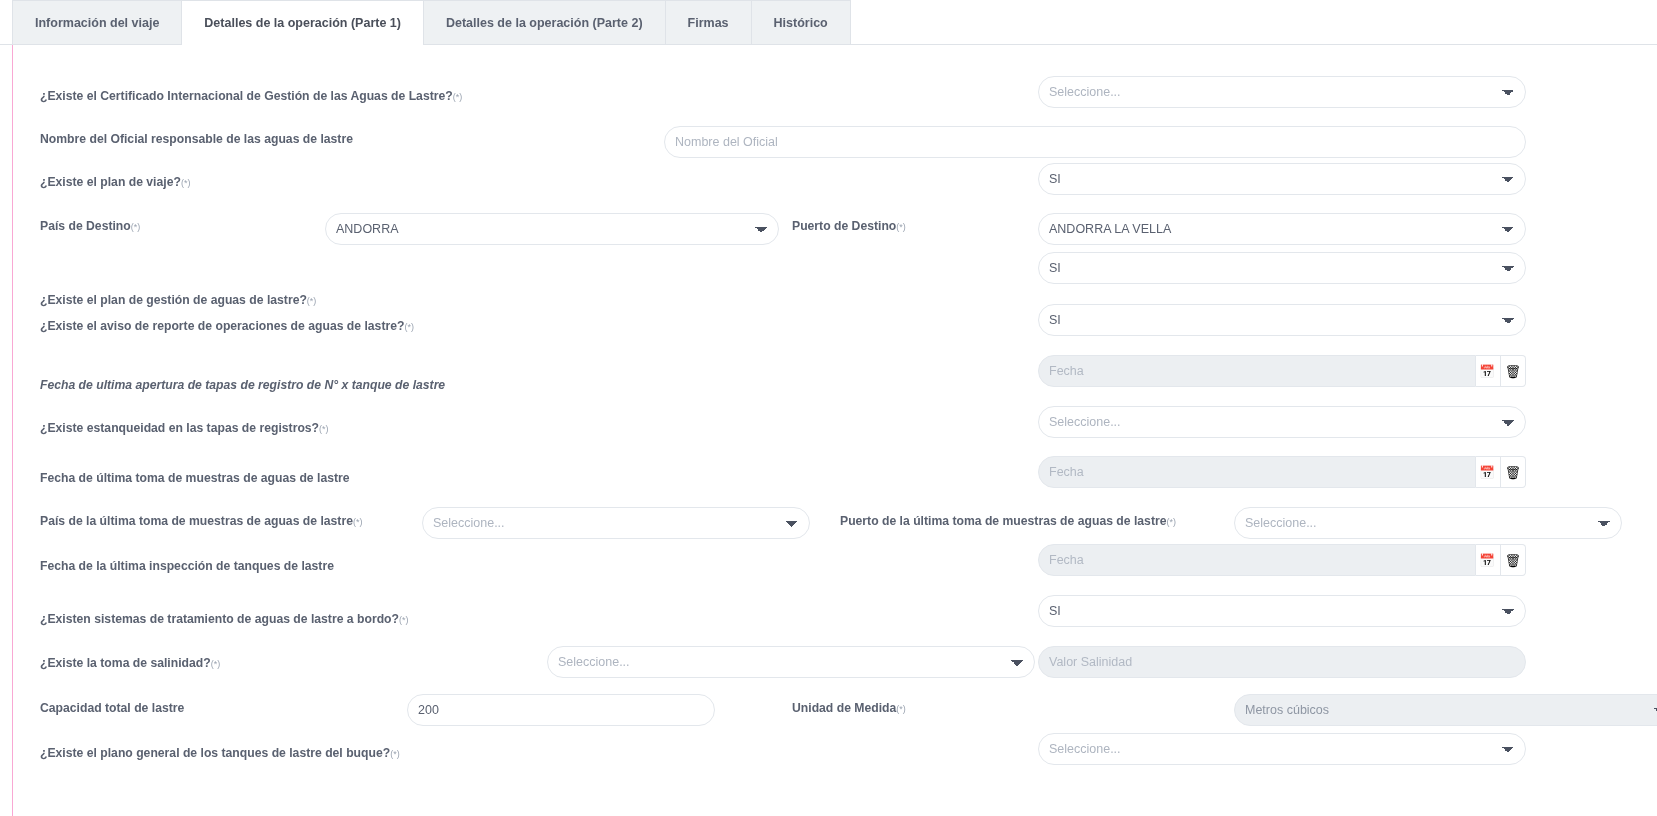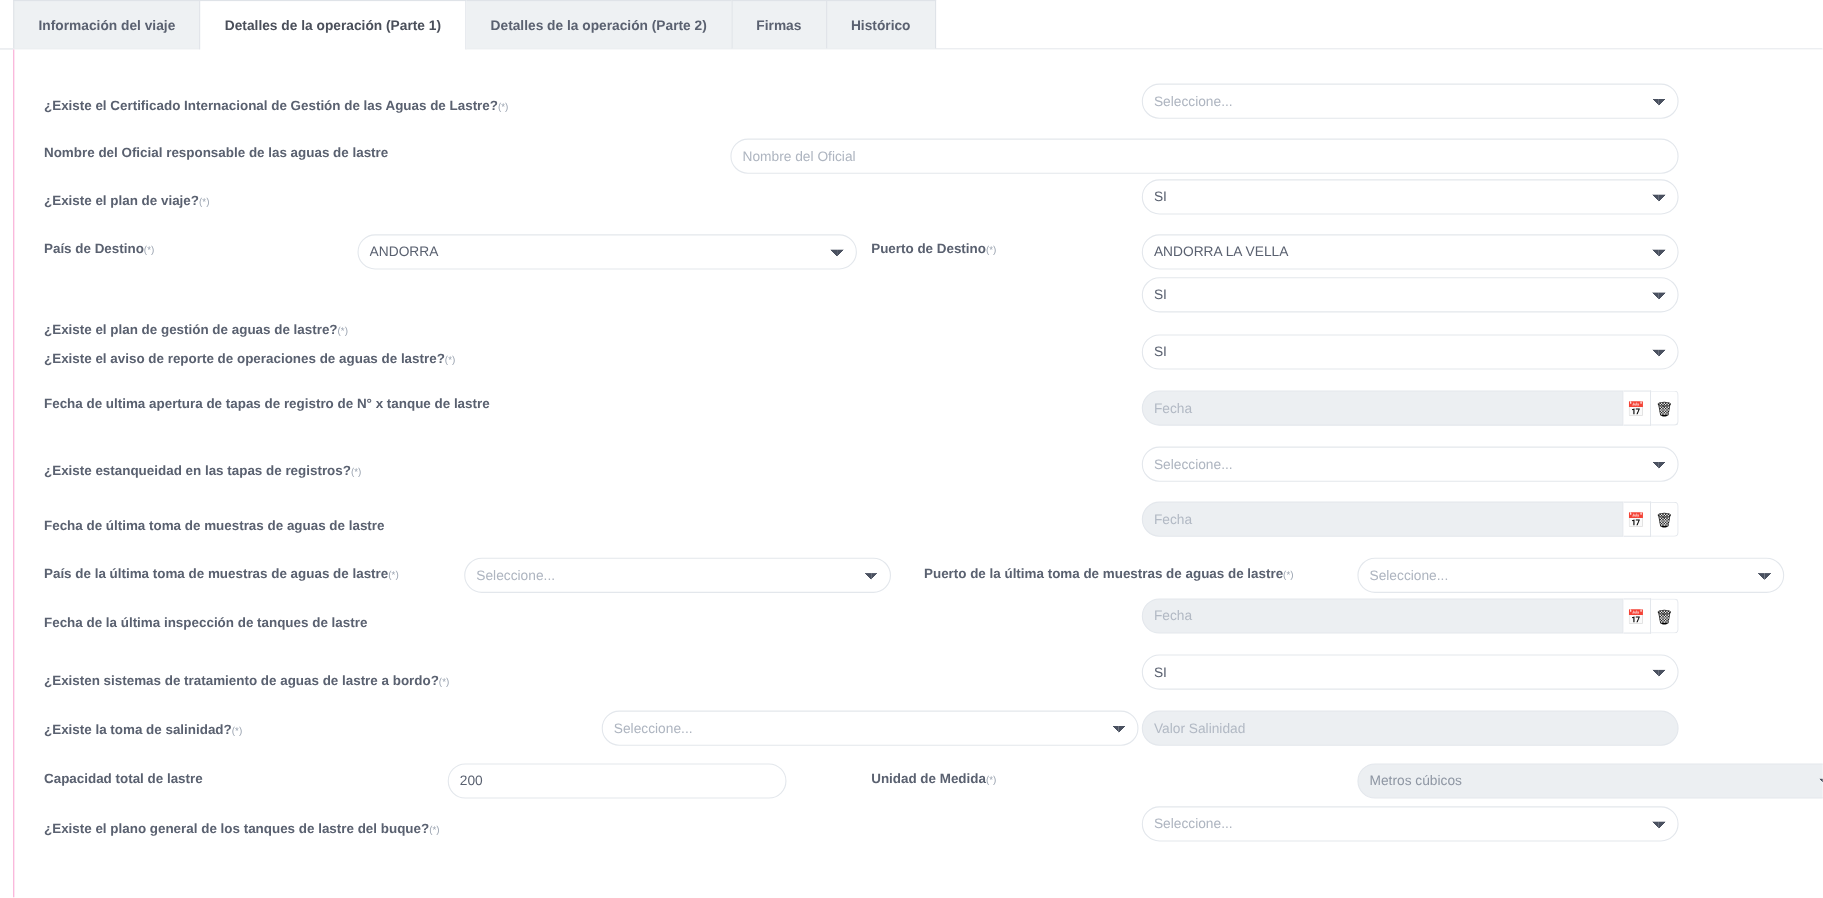--- a/index.html
+++ b/index.html
@@ -244,21 +244,21 @@
   <div class="row">
     <div class="lbl" style="left:27px; top:275px;"><span>¿Existe el aviso de reporte de operaciones de aguas de lastre?</span><span class="req">(*)</span></div>
     <div class="ctrl" style="left:1025px; top:259px; width:488px;">
       <select class="fld">
         <option>SI</option>
       </select>
     </div>
   </div>
 
   <div class="row">
-    <div class="lbl" style="left:27px; top:316px;"><span>Fecha de ultima apertura de tapas de registro de N° x tanque de lastre</span></div>
+    <div class="lbl" style="left:27px; top:334px;font-style:italic;"><span>Fecha de ultima apertura de tapas de registro de N° x tanque de lastre</span></div>
     <div class="ctrl datefield" style="left:1025px; top:310px; width:488px;">
       <input class="fld disabled" type="text" disabled="" placeholder="Fecha" style="">
       <button class="icon-btn">
           <span>📅</span>
         </button>
       <button class="icon-btn last">
           <span>🗑</span>
         </button>
     </div>
   </div>

